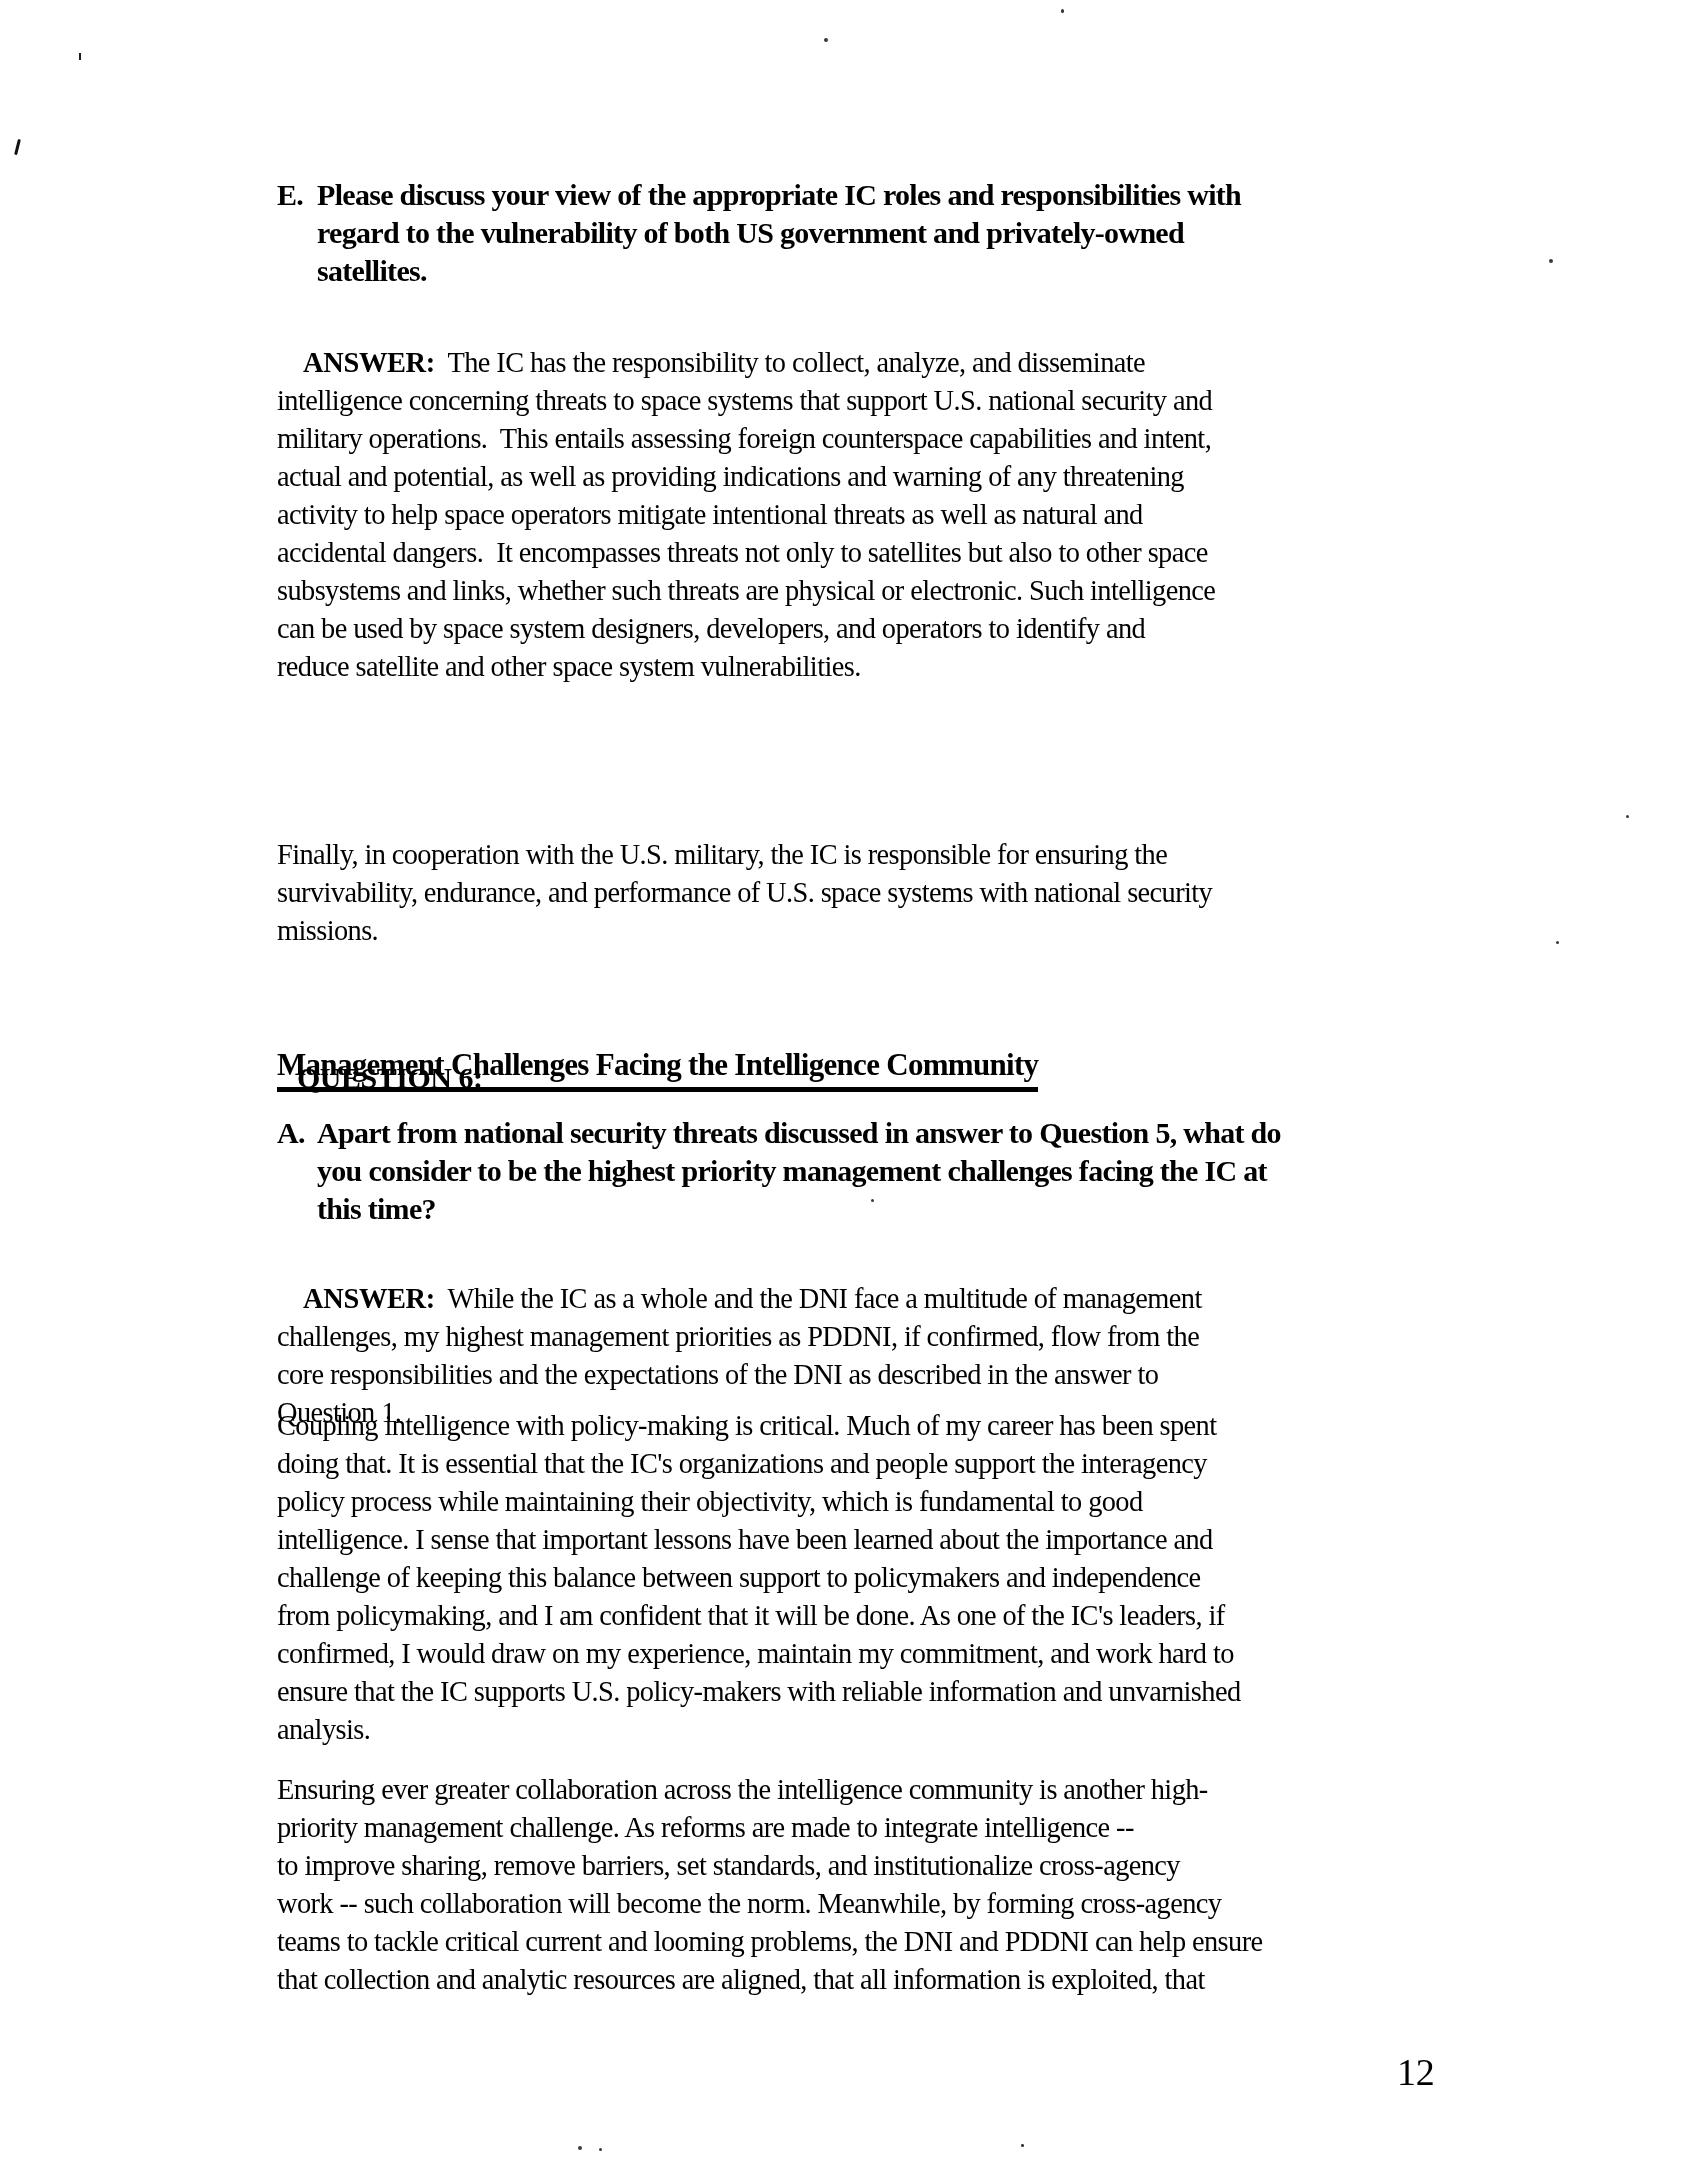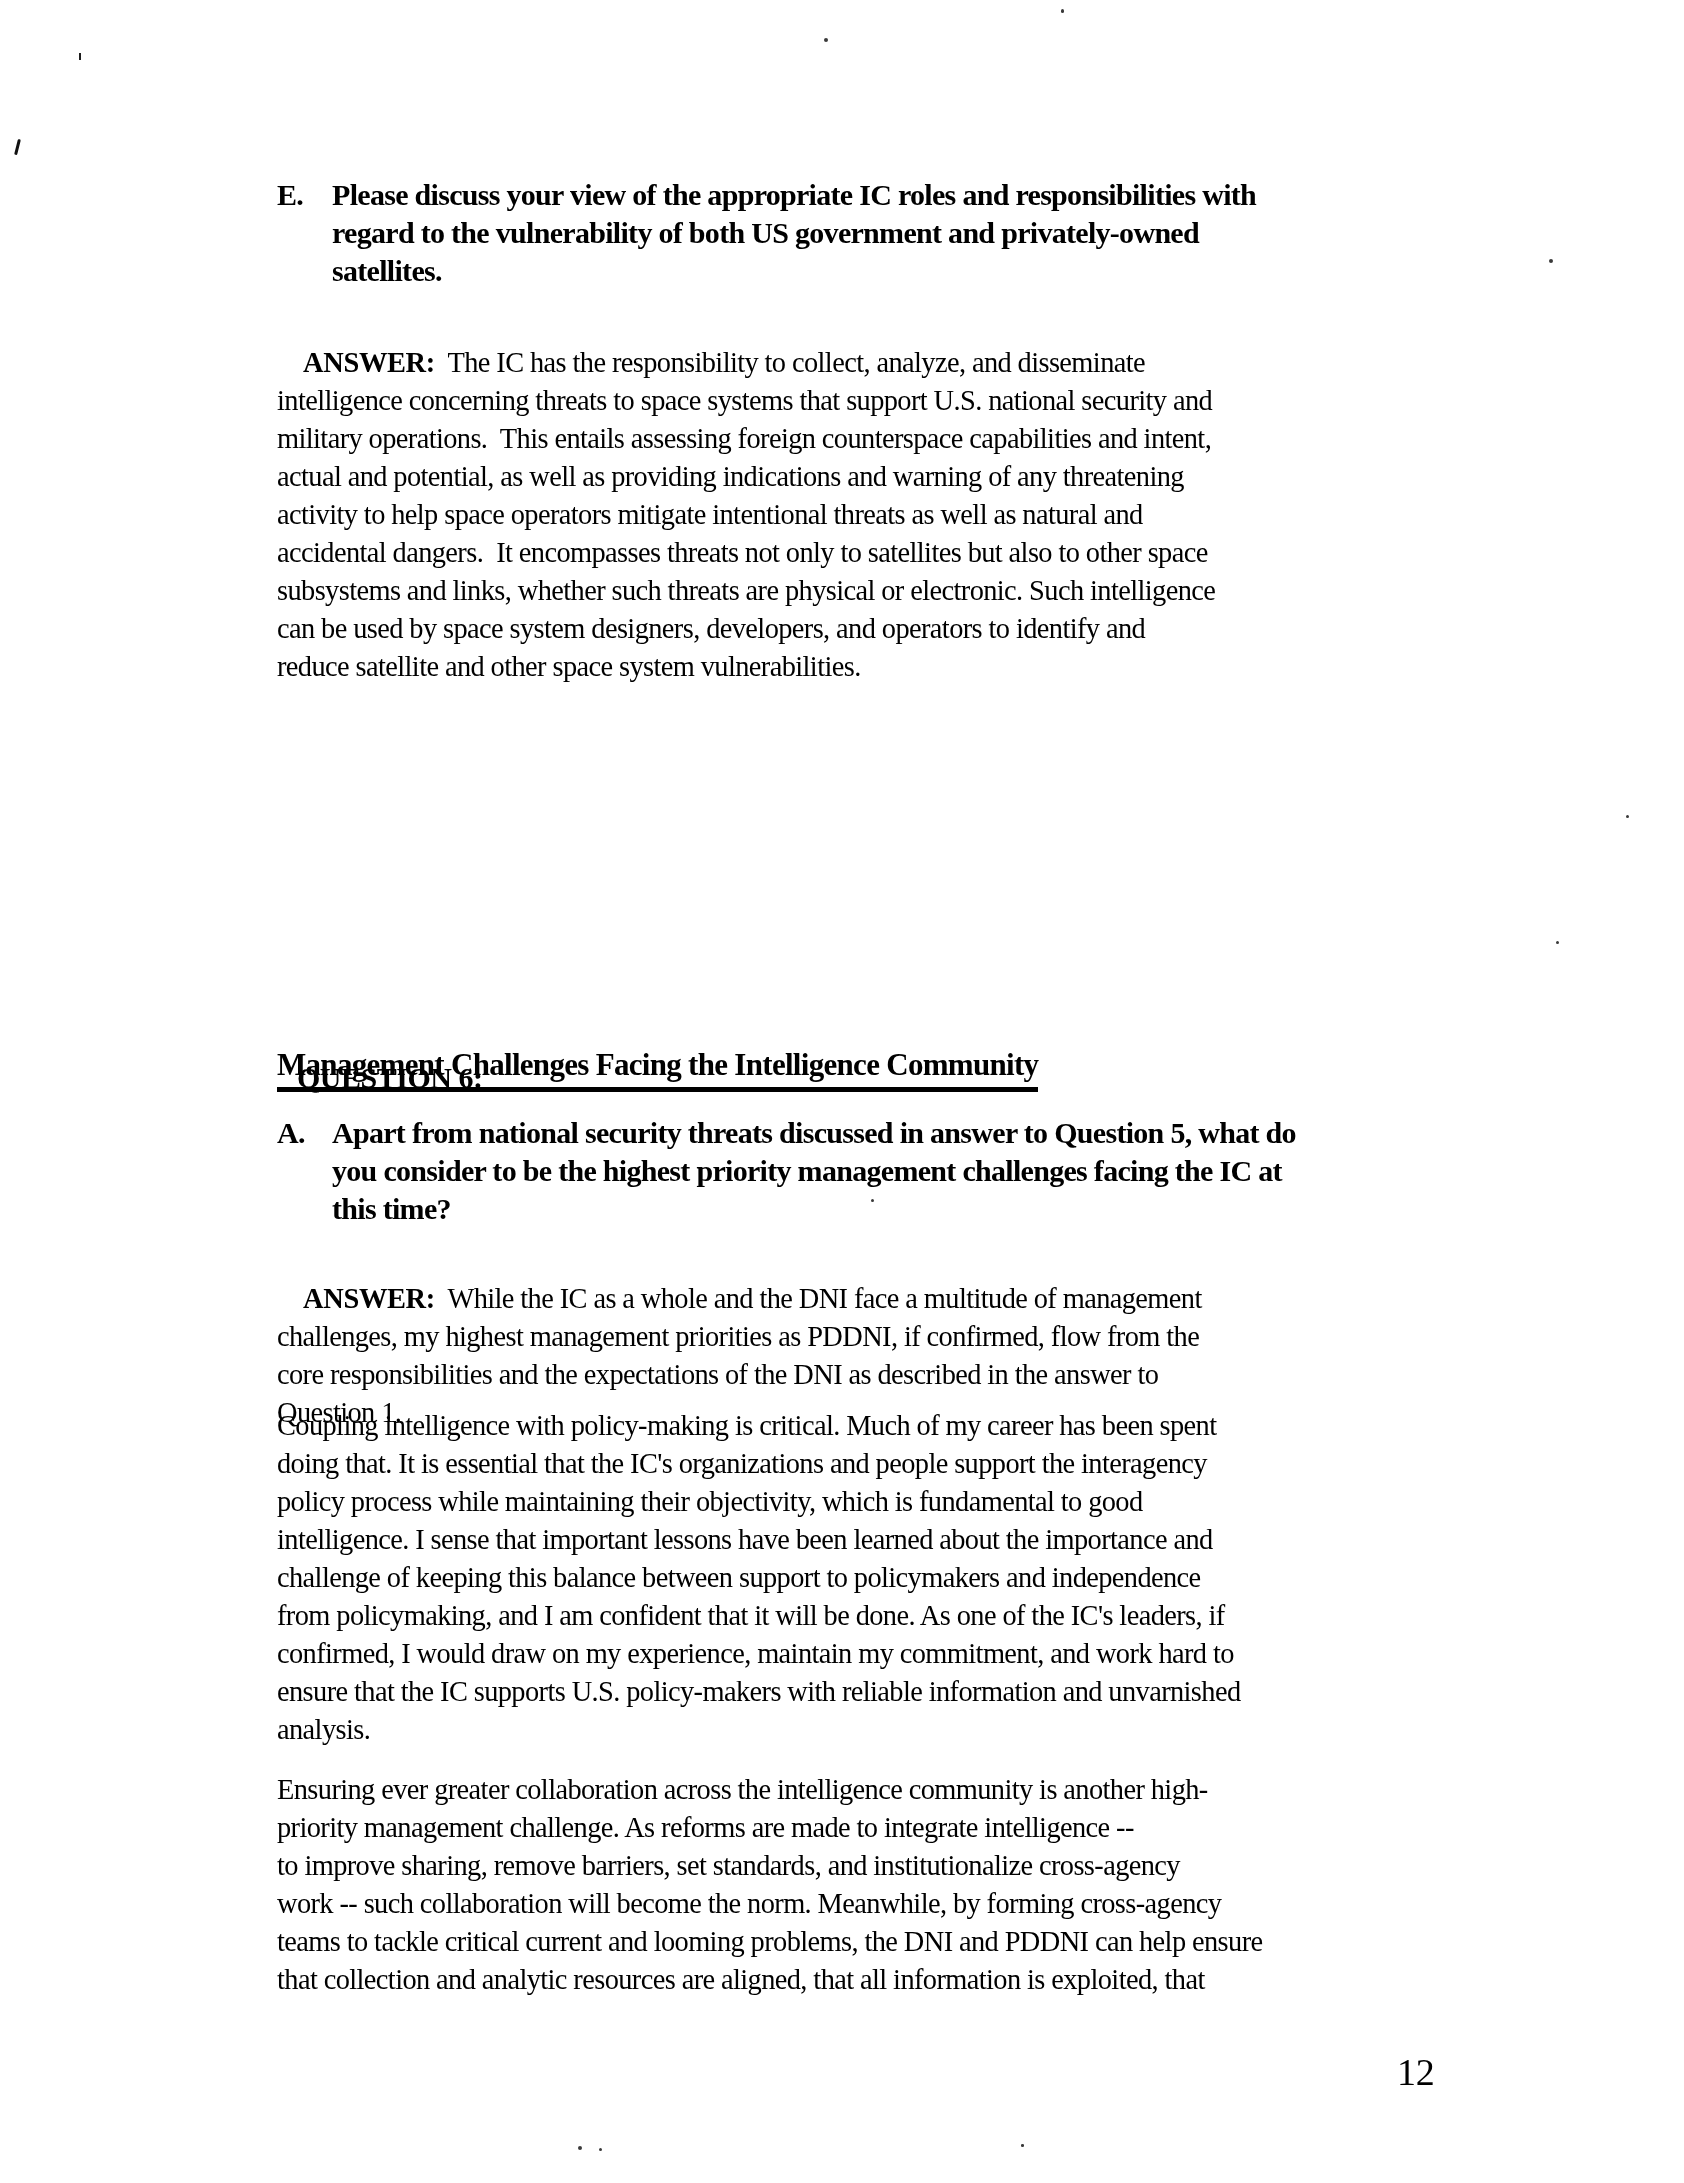--- a/index.html
+++ b/index.html
@@ -36,21 +36,21 @@
     line-height: 38px;
     letter-spacing: -0.7px;
   }
   .list-marker {
     position: absolute;
     left: 0;
     top: 0;
     white-space: pre;
   }
   .list-text {
-    margin-left: 55px;
+    margin-left: 40px;
     white-space: pre;
   }
   .section-heading {
     position: absolute;
     left: 277px;
     font-size: 31px;
     line-height: 38px;
     letter-spacing: -0.7px;
   }
   .section-heading .heading-text {
@@ -117,20 +117,23 @@
 military operations.  This entails assessing foreign counterspace capabilities and intent,
 actual and potential, as well as providing indications and warning of any threatening
 activity to help space operators mitigate intentional threats as well as natural and
 accidental dangers.  It encompasses threats not only to satellites but also to other space
 subsystems and links, whether such threats are physical or electronic. Such intelligence
 can be used by space system designers, developers, and operators to identify and
 reduce satellite and other space system vulnerabilities.</span>
   </div>
 
 
+  <div class="block" style="top:836px;">Finally, in cooperation with the U.S. military, the IC is responsible for ensuring the
+survivability, endurance, and performance of U.S. space systems with national security
+missions.</div>
 
   <div class="section-heading" style="top:1005px;">
     <span class="heading-text">Management Challenges Facing the Intelligence Community</span>
   </div>
 
   <div class="question-heading" style="top:1059px;margin-left:20px;">QUESTION 6:</div>
 
   <div class="list-item" style="top:1114px;">
     <span class="list-marker">A.</span>
     <div class="list-text">Apart from national security threats discussed in answer to Question 5, what do

